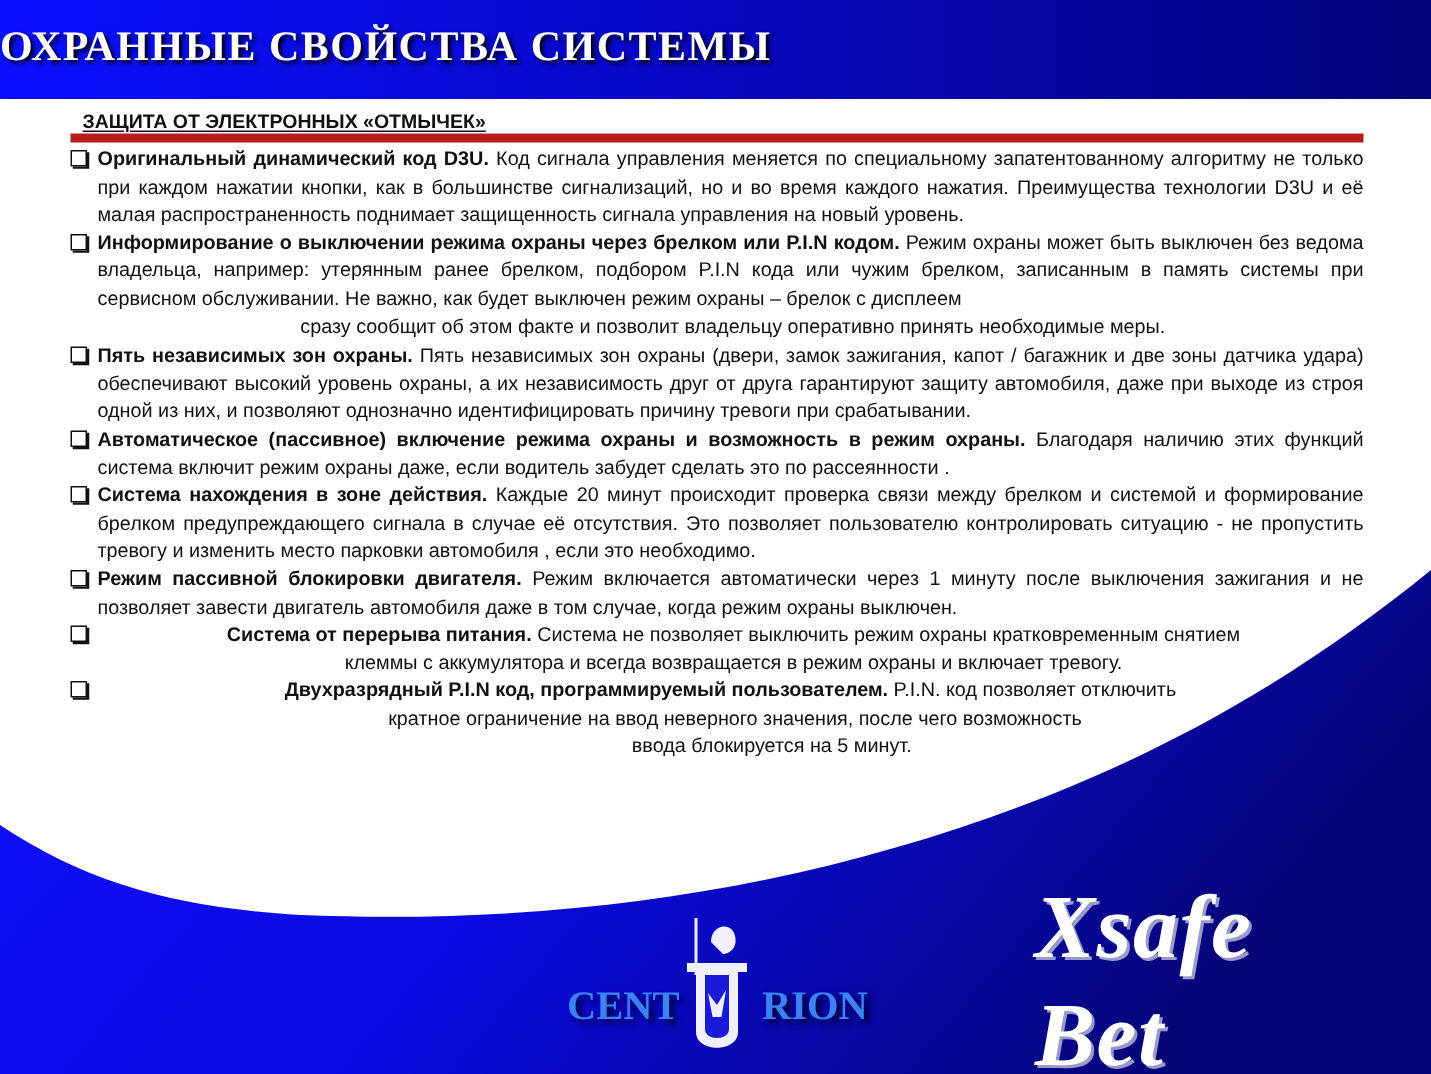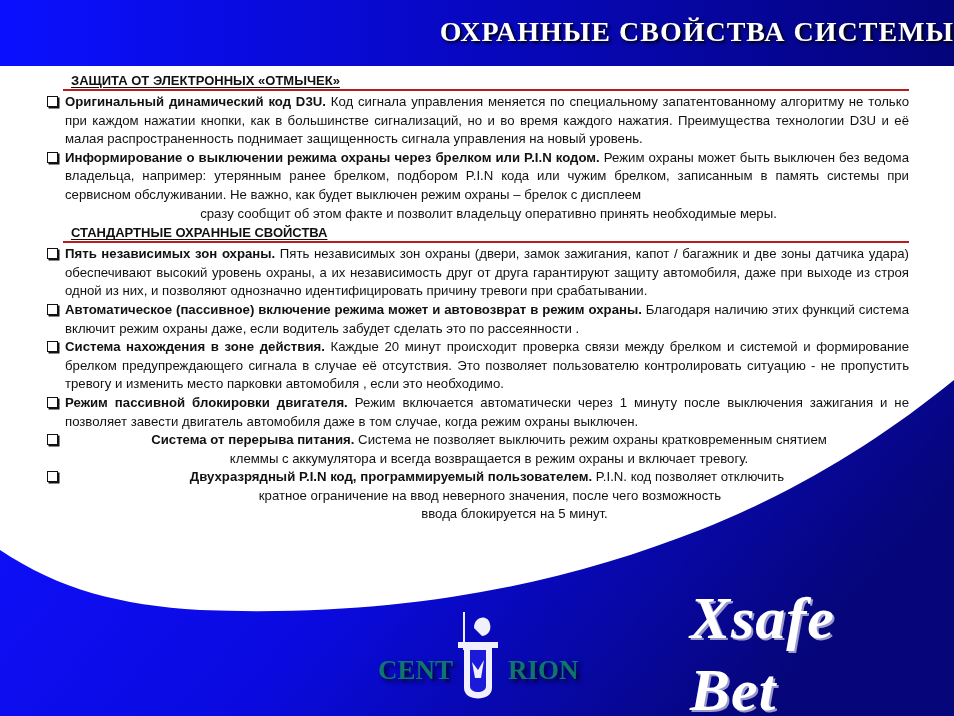--- a/index.html
+++ b/index.html
@@ -1,34 +1,34 @@
 <!DOCTYPE html>
 <html><head>
 <meta charset="utf-8">
 <style>
   html, body { margin:0; padding:0; }
   body { width:954px; height:716px; position:relative; overflow:hidden; background:#fff;
          font-family:"Liberation Sans", sans-serif; color:#111; }
   .header { position:absolute; left:0; top:0; width:954px; height:66px;
             background:linear-gradient(90deg,#0a10ff 0%,#0808c8 45%,#04047a 100%); }
-  .header h1 { margin:0; position:absolute; top:16px; left:0; width:954px; text-align:right;
+  .header h1 { margin:0; position:absolute; top:16px; left:0; width:954px; text-align:left;
                font-family:"Liberation Serif", serif; font-size:28px; font-weight:bold; color:#fff;
                letter-spacing:1px; text-shadow:2px 2px 3px #000; }
   .bottom-bg { position:absolute; left:0; top:380px; width:954px; height:336px; }
   .content { position:absolute; left:47px; top:72px; width:862px; font-size:13.2px; line-height:18.6px; }
-  .section-title { font-weight:bold; font-size:13px; padding-left:8px; border-bottom:2px solid #b91c1c;
-                   text-decoration:underline; text-underline-offset:2px; margin:0 0 2px 16px; line-height:17px; }
+  .section-title { font-weight:bold; font-size:13px; padding-left:8px; border-bottom:6px solid #b91c1c;
+                   text-decoration:underline; text-underline-offset:2px; margin:0 0 2px 0; line-height:17px; }
   .item { position:relative; padding-left:18px; text-align:justify; }
   .item .cb { position:absolute; left:0; top:3px; width:9px; height:9px; border:1.5px solid #111;
               box-shadow:1.5px 1.5px 0 #111; background:#fff; }
   .item b { font-weight:bold; }
   .nj { text-align:center; }
   .logo-c { position:absolute; left:378px; top:610px; width:210px; height:100px; }
   .logo-c .txt { position:absolute; top:45px; font-family:"Liberation Serif", serif; font-size:27px;
-                 font-weight:bold; color:#0f766e; text-shadow:3px 3px 4px #000033; }
+                 font-weight:bold; color:#3b82f6; text-shadow:3px 3px 4px #000033; }
   .logo-x { position:absolute; left:690px; top:582px; width:230px; font-family:"Liberation Serif", serif;
             font-size:60px; font-weight:bold; font-style:italic; color:#fff; letter-spacing:1px;
             text-shadow:2px 2px 0 #9999cc; line-height:72px; }
 </style>
 </head>
 <body>
 
 <div class="header">
   <h1>ОХРАННЫЕ  СВОЙСТВА  СИСТЕМЫ</h1>
 </div>
@@ -52,28 +52,27 @@
       <b>Оригинальный динамический код D3U.</b><span> Код сигнала управления меняется по специальному запатентованному алгоритму не только при каждом нажатии кнопки, как  в большинстве сигнализаций, но и во время каждого нажатия.  Преимущества технологии D3U и её малая распространенность поднимает защищенность сигнала управления на новый уровень.</span>
     </div>
     <div class="item">
       <span class="cb"></span>
       <b>Информирование о выключении режима охраны через брелком или P.I.N кодом.</b><span> Режим охраны может быть выключен без ведома владельца, например: утерянным ранее брелком, подбором P.I.N кода или чужим брелком, записанным в память системы при сервисном обслуживании. Не важно, как будет выключен режим охраны – брелок с дисплеем</span>
       <div class="nj" style="padding-left:3px">сразу сообщит об этом факте и позволит владельцу оперативно принять необходимые меры.</div>
     </div>
   </div>
 
   <div class="section" style="margin-top:1px">
-    <div class="section-title">СТАНДАРТНЫЕ  ОХРАННЫЕ  СВОЙСТВА</div>
     <div class="item">
       <span class="cb"></span>
       <b>Пять независимых зон охраны.</b><span> Пять независимых зон охраны (двери, замок зажигания, капот / багажник и две зоны датчика удара) обеспечивают высокий уровень охраны, а их независимость друг от друга гарантируют защиту  автомобиля, даже при выходе из строя одной из них, и позволяют однозначно идентифицировать причину тревоги при срабатывании.</span>
     </div>
     <div class="item">
       <span class="cb"></span>
-      <b>Автоматическое (пассивное) включение режима может и автовозврат в режим охраны.</b><span>  Благодаря наличию этих функций система включит режим охраны даже, если водитель забудет сделать это по рассеянности .</span>
+      <b>Автоматическое (пассивное) включение режима охраны и возможность в режим охраны.</b><span>  Благодаря наличию этих функций система включит режим охраны даже, если водитель забудет сделать это по рассеянности .</span>
     </div>
     <div class="item">
       <span class="cb"></span>
       <b>Система нахождения в зоне действия.</b><span>  Каждые  20 минут происходит проверка связи между брелком и системой  и формирование брелком предупреждающего  сигнала в случае её отсутствия. Это позволяет  пользователю контролировать ситуацию  - не пропустить тревогу и изменить место парковки автомобиля , если это необходимо.</span>
     </div>
     <div class="item">
       <span class="cb"></span>
       <b>Режим пассивной блокировки двигателя.</b><span> Режим включается автоматически  через 1 минуту после выключения зажигания и не позволяет завести двигатель автомобиля даже в том случае, когда режим охраны выключен.</span>
     </div>
     <div class="item nj" style="padding-left:22px">

